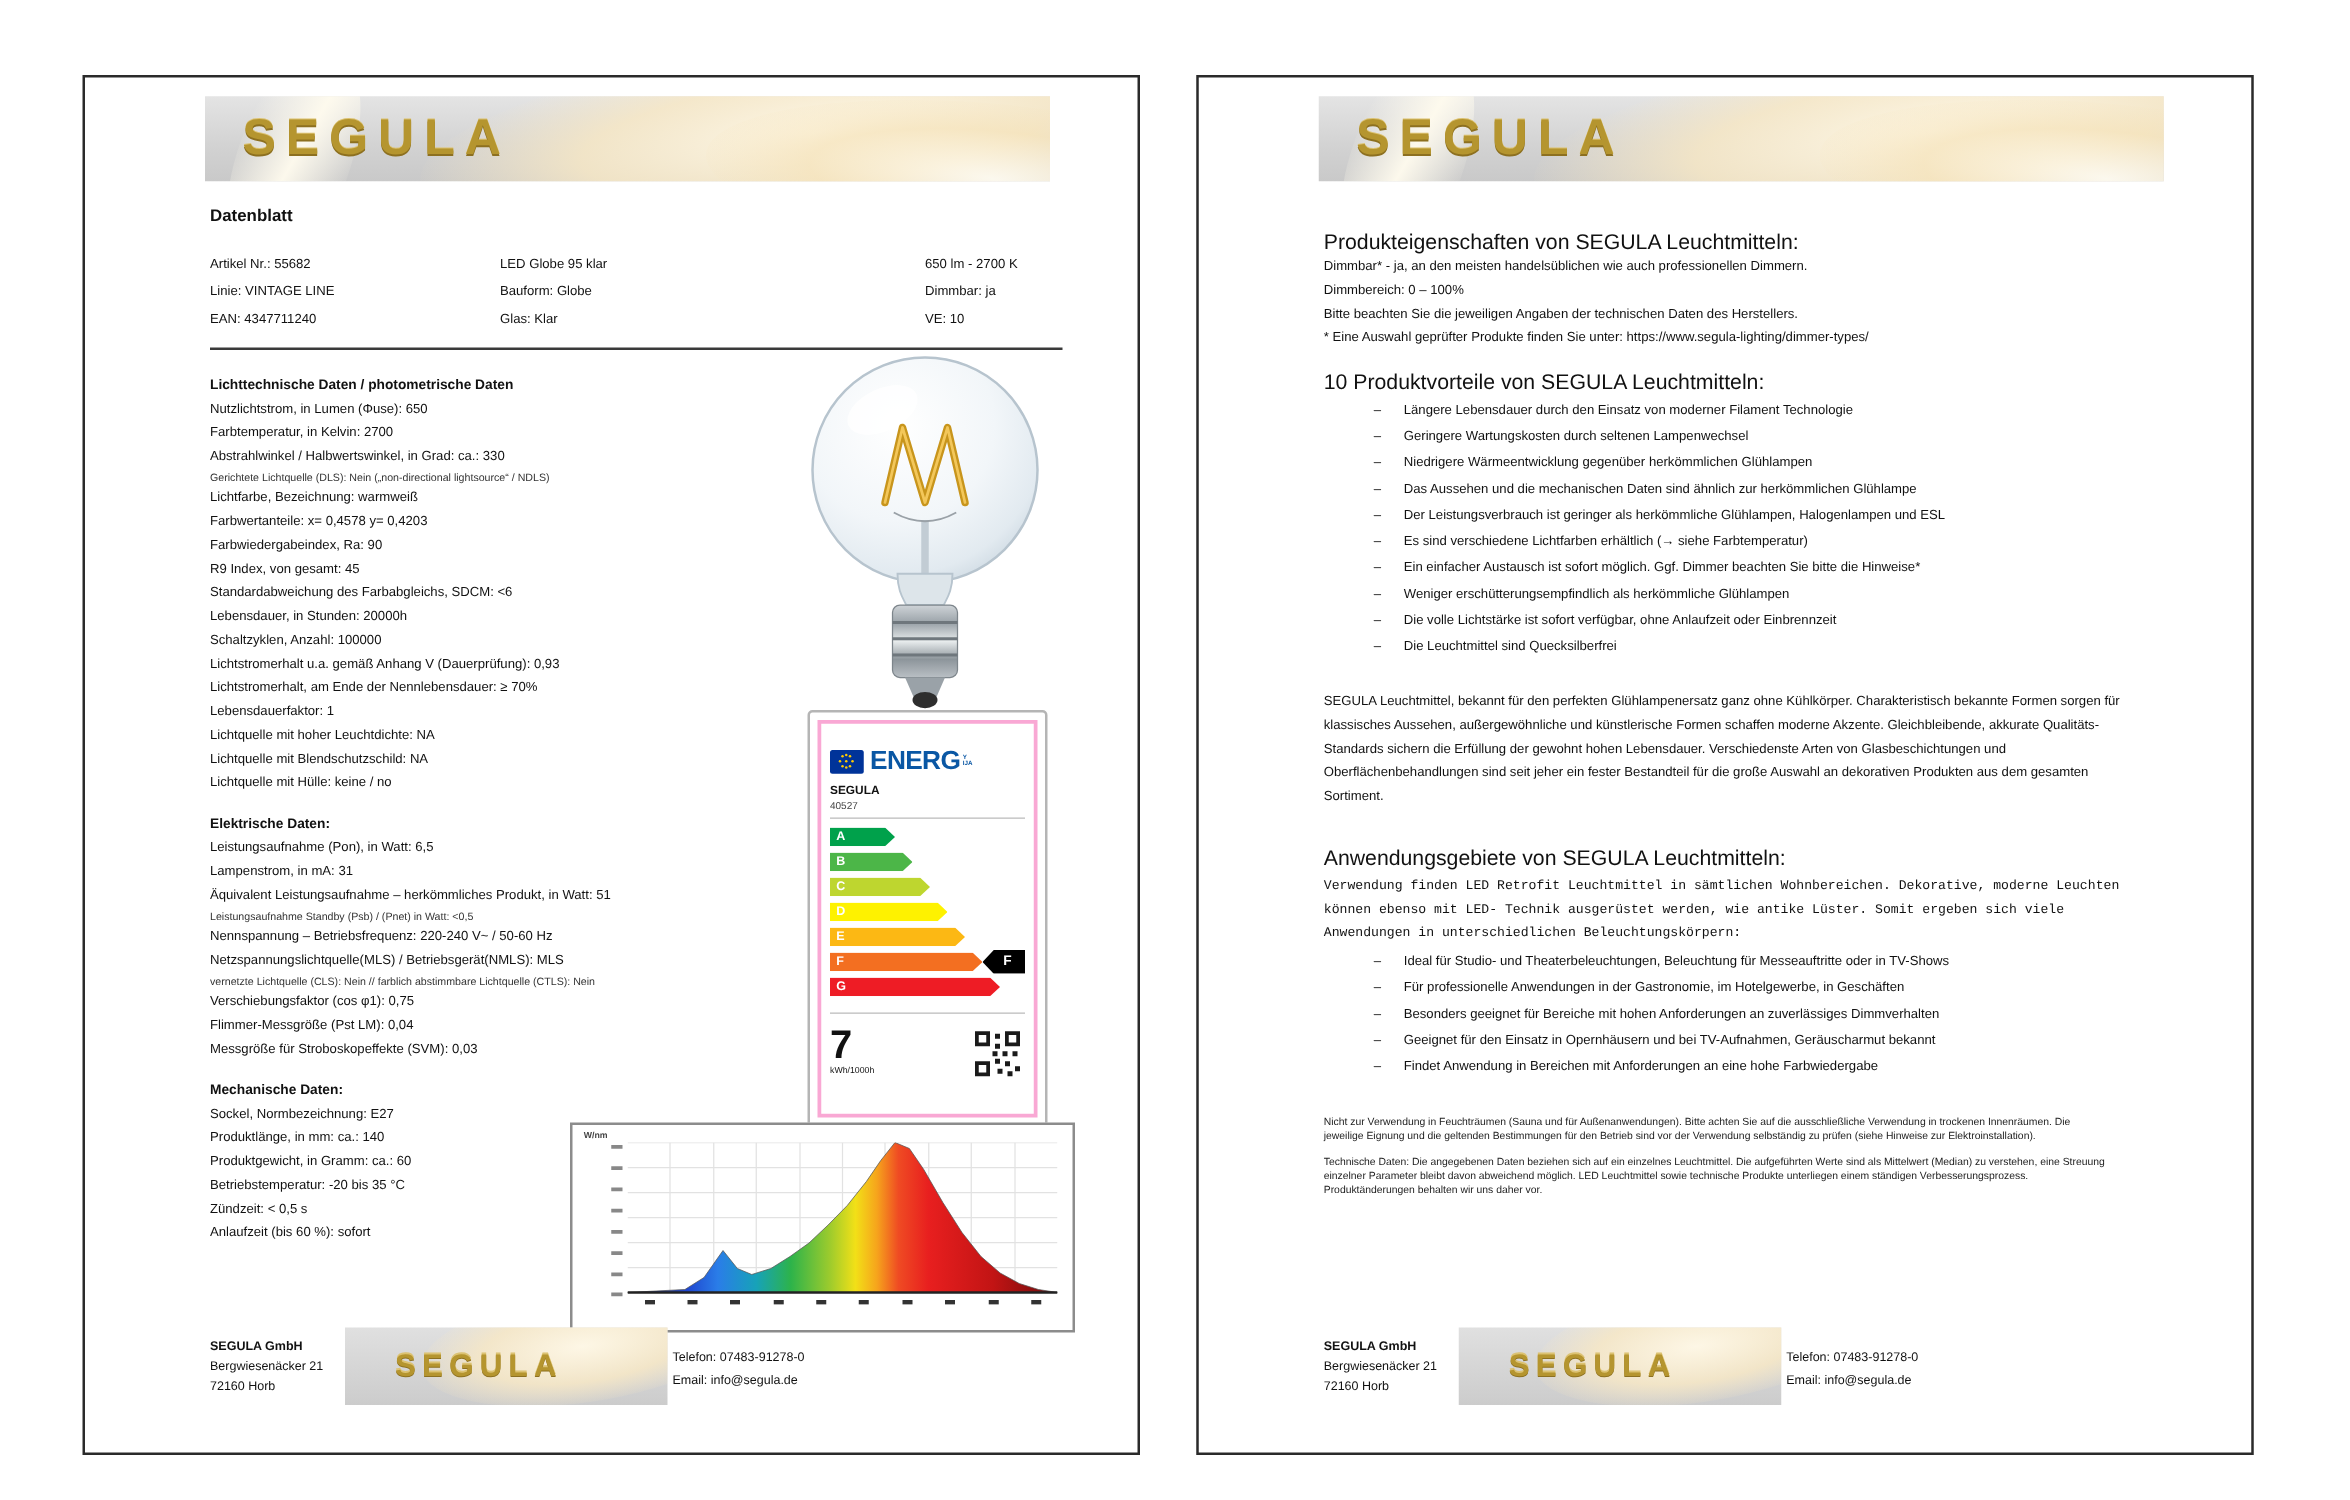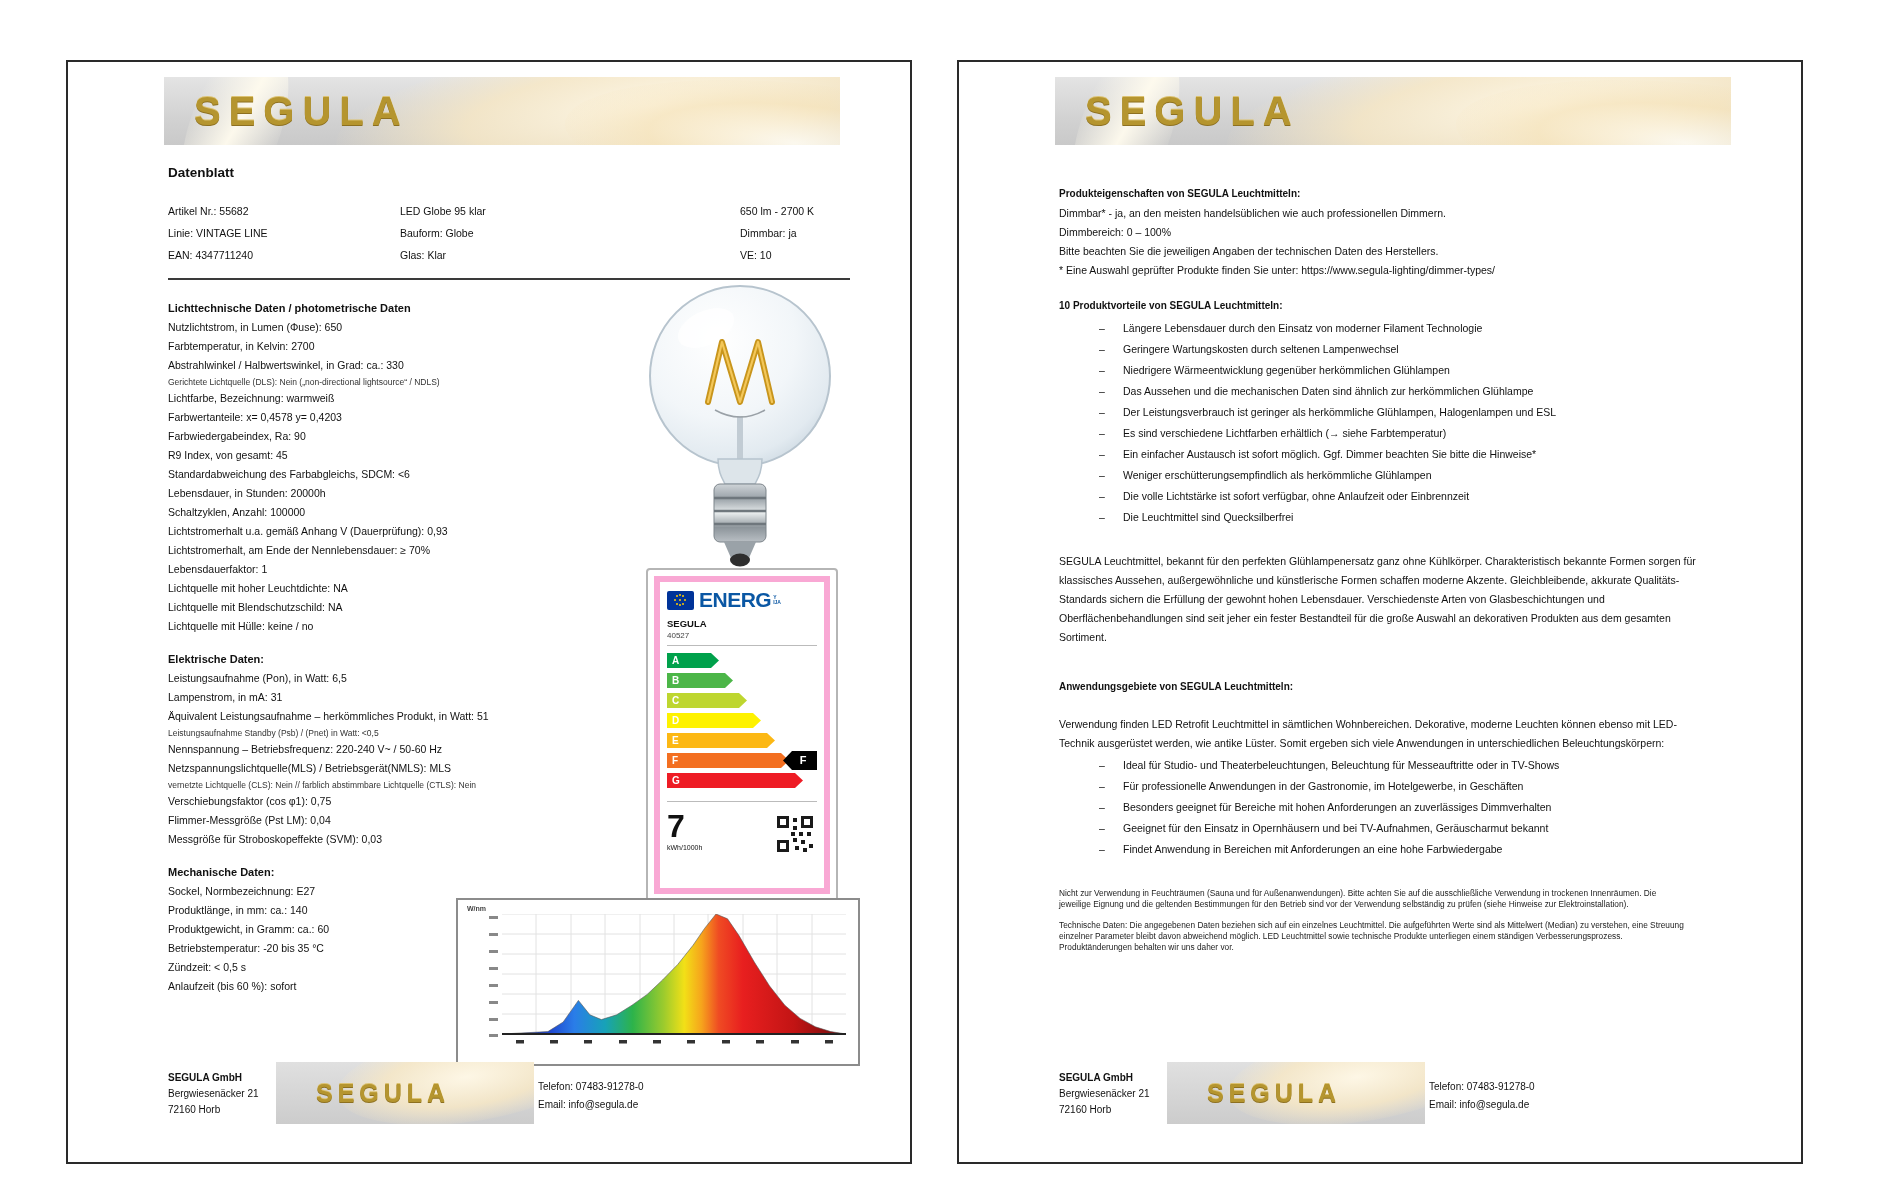--- a/index.html
+++ b/index.html
@@ -43,22 +43,22 @@
   .sec-h:first-child{margin-top:0;}
   .spec{font-size:10.5px;line-height:19px;white-space:nowrap;}
   .spec.small{font-size:8.5px;line-height:14px;color:#333;}
 
   
   .bulb{position:absolute;left:562px;top:196px;pointer-events:none;}
 
   
   .elabel-wrap{position:absolute;left:578px;top:506px;width:192px;height:334px;background:#fff;
     border:2px solid #b5b5b5;border-radius:4px;padding:6px;box-sizing:border-box;}
-  .elabel{position:relative;width:100%;height:100%;border:6px solid #f9a8d4;box-sizing:border-box;
-    padding:6px 7px;overflow:hidden;}
+  .elabel{position:relative;width:100%;height:100%;border:3px solid #f9a8d4;box-sizing:border-box;
+    padding:18px 7px;overflow:hidden;}
   .ehead{display:flex;align-items:center;height:24px;}
   .euflag{width:27px;height:19px;border-radius:2px;position:relative;flex:0 0 auto;}
   .stars{position:absolute;left:12px;top:8px;width:2px;height:2px;border-radius:50%;background:#fc0;
     box-shadow:5px 0 0 #fc0,-5px 0 0 #fc0,0 -5px 0 #fc0,0 5px 0 #fc0,3px 4px 0 #fc0,-3px 4px 0 #fc0,3px -4px 0 #fc0,-3px -4px 0 #fc0;}
   .energ{font-size:21px;font-weight:bold;letter-spacing:-.5px;color:#0a57a4;margin-left:5px;}
   .energ-sfx{font-size:5px;line-height:5px;font-weight:bold;color:#0a57a4;white-space:pre-line;margin-left:2px;}
   .esupplier{font-size:9.5px;font-weight:bold;margin-top:6px;}
   .emodel{font-size:8px;color:#444;margin-top:2px;}
   .ehr{border:none;border-top:1px solid #bbb;margin:5px 0 7px 0;}
   .arrows{position:relative;height:142px;}
@@ -83,28 +83,28 @@
   .ytick{position:absolute;left:31px;width:9px;height:3px;background:#888;}
 
   
   .footer-left{position:absolute;left:100px;top:1008px;font-size:10px;line-height:16px;}
   .footer-left .co{font-weight:bold;}
   .footer-contact{position:absolute;left:470px;top:1016px;font-size:10px;line-height:18px;}
   .page .fbanner{left:208px;top:1000px;}
 
   
   .rcol{position:absolute;left:100px;top:122px;width:660px;}
-  .rh{font-weight:bold;font-size:10px;line-height:20px;}
+  .rh{font-weight:normal;font-size:17px;line-height:20px;}
   .rline{font-size:10.5px;line-height:19px;white-space:nowrap;}
   .rblock{margin-top:16px;}
   .bullets{margin-top:2px;}
   .bullet{display:flex;font-size:10.5px;line-height:21px;}
   .bullet .dash{width:24px;margin-left:40px;flex:0 0 auto;text-align:left;}
   .para{font-size:10.5px;line-height:19px;margin-top:24px;width:640px;}
-  .appintro{font-size:10.5px;line-height:19px;width:655px;margin-top:18px;}
+  .appintro{font-size:10.5px;line-height:19px;width:655px;margin-top:3px;font-family:Liberation Mono, monospace;}
   .fnotes{margin-top:28px;width:630px;}
   .fnote{font-size:8.3px;line-height:11px;color:#222;margin:0 0 10px 0;}
 </style>
 </head>
 <body>
 
 <div class="canvas">
 
   <div class="page pleft">
 

